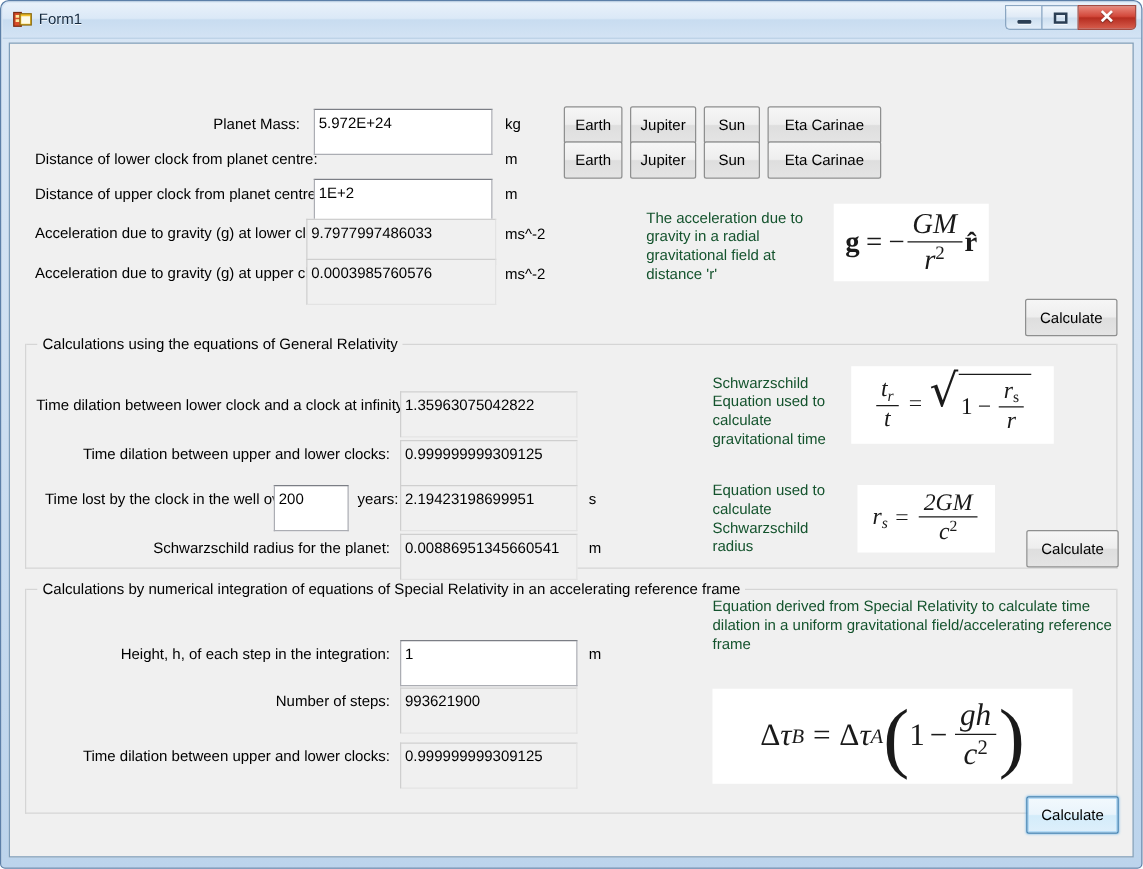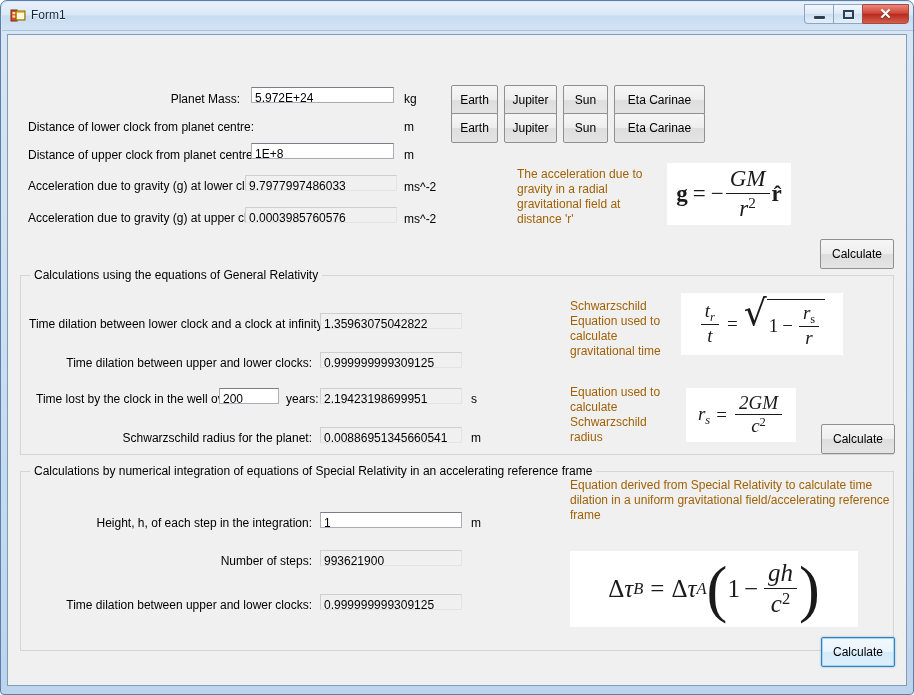--- a/index.html
+++ b/index.html
@@ -109,21 +109,21 @@
   .tb {
     position: absolute;
     box-sizing: border-box;
     font-family: "Liberation Sans", sans-serif;
     font-size: 12px;
     color: #000;
     background: #ffffff;
     border: 1px solid #abadb3;
     border-top-color: #7b7e85;
     padding: 2px 0 0 3px;
-    height: 16px;
+    height: 37px;
     line-height: 16px;
     overflow: hidden;
     white-space: nowrap;
   }
   .tb.ro {
     background: #f0f0f0;
     border: 1px solid #e3e3e3;
     border-top-color: #cfcfcf;
     border-left-color: #cfcfcf;
   }
@@ -180,21 +180,21 @@
     justify-content: center;
     font-family: "Liberation Serif", serif;
     color: #1a1a1a;
     box-sizing: border-box;
     overflow: hidden;
   }
   .desc {
     position: absolute;
     font-size: 12px;
     line-height: 15px;
-    color: #a16207;
+    color: #14532d;
   }
 
   
   .mi { font-style: italic; }
   .frac {
     display: inline-flex;
     flex-direction: column;
     align-items: center;
     vertical-align: middle;
     margin: 0 2px;
@@ -254,21 +254,21 @@
   <div class="client">
 
     <div class="lbl right" style="left:20px; top:57px; width:212px;">Planet Mass:</div>
     <div class="tb" style="left:243px; top:52px; width:143px;">5.972E+24</div>
     <div class="lbl" style="left:396px; top:57px;">kg</div>
 
     <div class="lbl right" style="left:20px; top:85px; width:212px;">Distance of lower clock from planet centre:</div>
     <div class="lbl" style="left:396px; top:85px;">m</div>
 
     <div class="lbl right" style="left:20px; top:113px; width:212px;">Distance of upper clock from planet centre:</div>
-    <div class="tb" style="left:243px; top:108px; width:143px;">1E+8</div>
+    <div class="tb" style="left:243px; top:108px; width:143px;">1E+2</div>
     <div class="lbl" style="left:396px; top:113px;">m</div>
 
     <div class="lbl right" style="left:20px; top:144px; width:212px;">Acceleration due to gravity (g) at lower clock:</div>
     <div class="tb ro" style="left:237px; top:140px; width:152px;">9.7977997486033</div>
     <div class="lbl" style="left:396px; top:145px;">ms^-2</div>
 
     <div class="lbl right" style="left:20px; top:176px; width:212px;">Acceleration due to gravity (g) at upper clock:</div>
     <div class="tb ro" style="left:237px; top:172px; width:152px;">0.0003985760576</div>
     <div class="lbl" style="left:396px; top:177px;">ms^-2</div>
 

